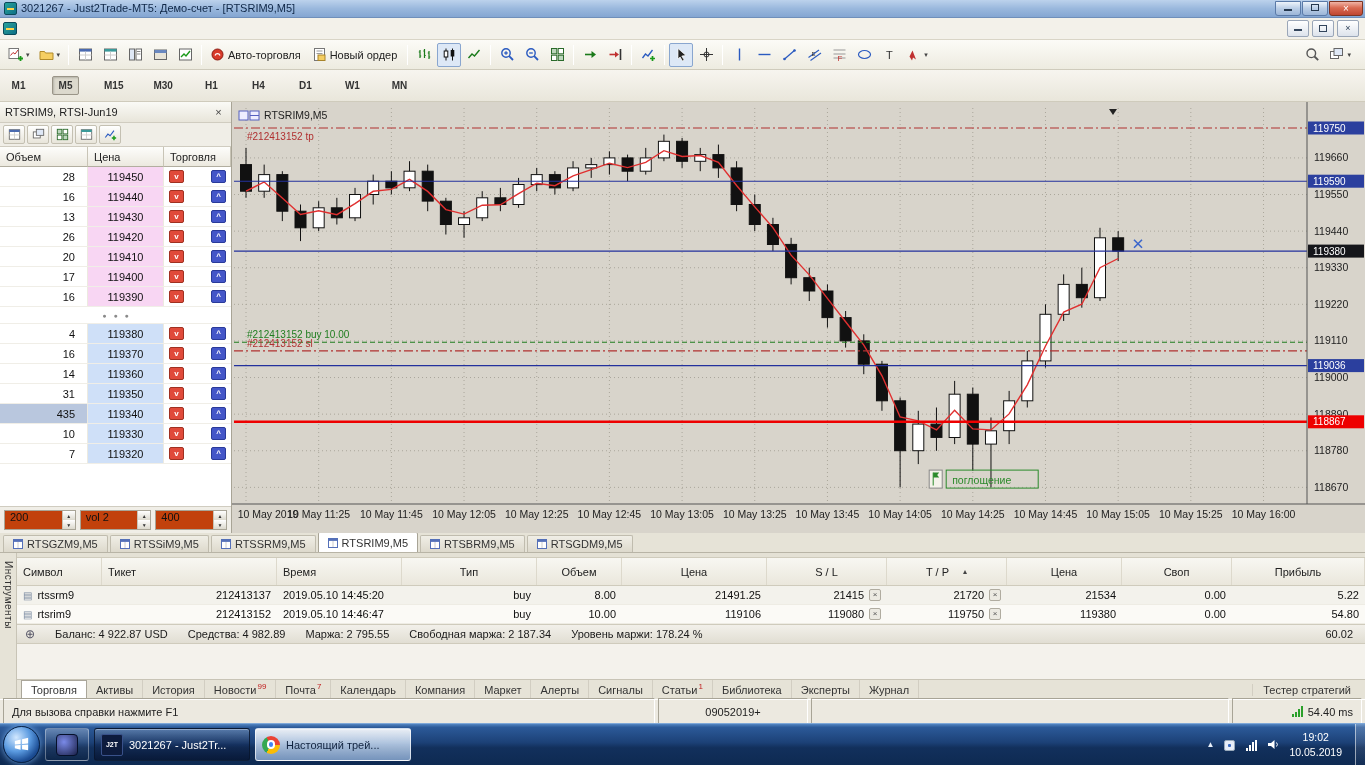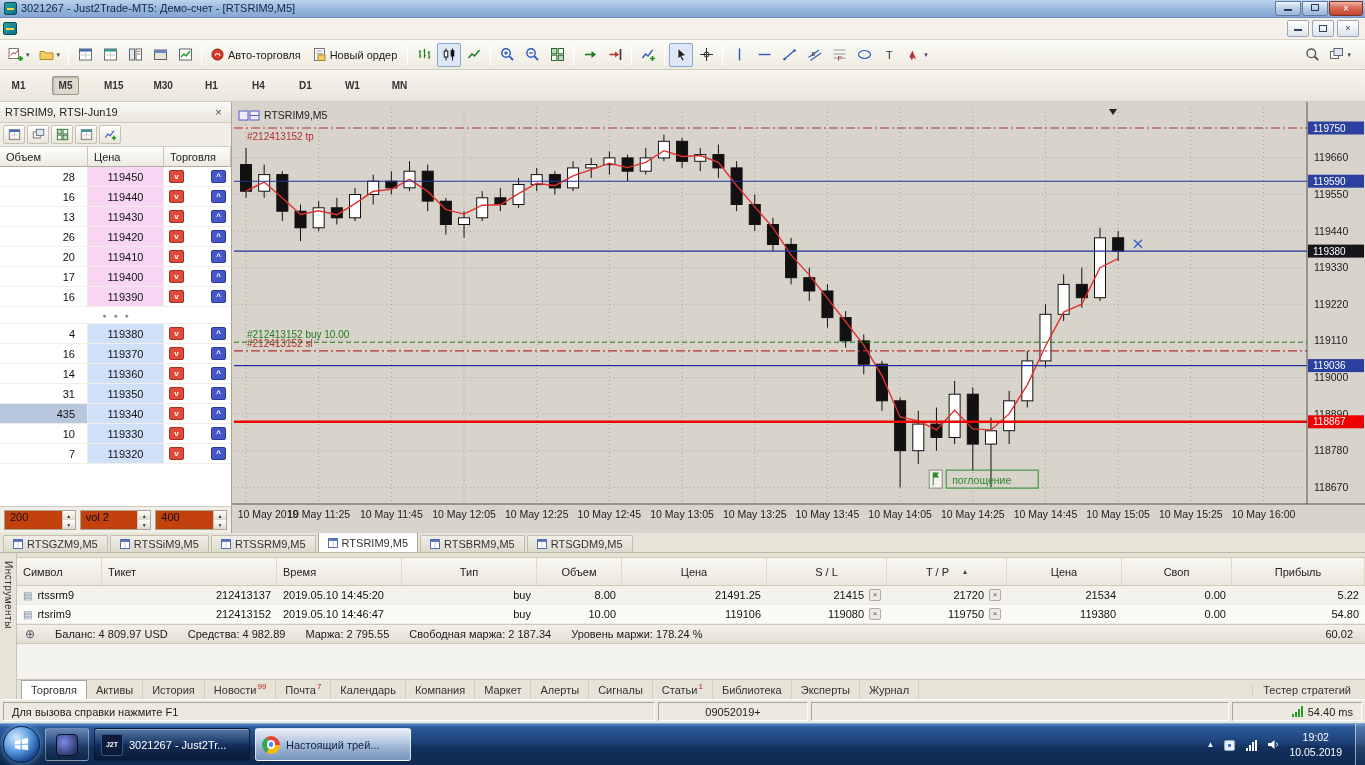--- a/index.html
+++ b/index.html
@@ -99,21 +99,21 @@
 .sum-ico{color:#556;font-size:12px}
 .t-sum .profit{margin-left:auto;padding-right:4px}
 .tb-fill{flex:1;background:#f4f2ec}
 .tb-tabs{height:20px;display:flex;align-items:center;background:#e6e3d7;border-top:1px solid #c8c4b6;padding:0 4px}
 .tbtab{display:flex;align-items:center;gap:1px;padding:0 9px;height:100%;color:#333;border-right:1px solid #d2cec2;white-space:nowrap}
 .tbtab.active{background:#fff;border:1px solid #aaa69a;border-bottom:none}
 .badge-num{color:#c02020;font-size:8px;margin-top:-6px}
 .tb-right{margin-left:auto;padding:0 10px;border-left:1px solid #d2cec2;color:#333;white-space:nowrap}
 
 .statusbar{height:24px;display:flex;align-items:center;gap:3px;background:#ece9e0;border-top:1px solid #fff;padding:2px 3px}
-.sb-cell{height:19px;display:flex;align-items:center;padding:0 8px;border:1px solid;border-color:#a8a496 #fff #fff #a8a496;color:#222;white-space:nowrap}
+.sb-cell{height:27px;display:flex;align-items:center;padding:0 8px;border:1px solid;border-color:#a8a496 #fff #fff #a8a496;color:#222;white-space:nowrap}
 .sb-help{width:652px}
 .sb-mid{width:150px;justify-content:center}
 .sb-fillc{flex:1}
 .sb-lat{width:130px;justify-content:flex-end;gap:5px}
 .sigbars{display:flex;align-items:flex-end;gap:1px;height:11px}
 .sigbars i{width:2px;background:#2aa02a;display:block}
 
 .taskbar{height:43px;display:flex;align-items:center;gap:5px;background:linear-gradient(#5285c2 0,#2c5a99 8%,#1c4177 45%,#12305c 58%,#0e2a52 100%);border-top:1px solid #7fa8d8;padding:0 0 0 3px}
 .start-orb{width:37px;height:37px;border-radius:50%;flex:none;background:radial-gradient(circle at 35% 30%,#d2e8ff,#5a9ae0 42%,#1c4d94 72%,#0c2d60);border:1px solid #0a2448;display:flex;align-items:center;justify-content:center;box-shadow:0 0 7px rgba(130,190,255,.8)}
 .pinned{width:44px;height:33px;border-radius:3px;border:1px solid rgba(255,255,255,.35);background:linear-gradient(rgba(255,255,255,.28),rgba(255,255,255,.06) 50%,rgba(0,0,0,.12));display:flex;align-items:center;justify-content:center}
@@ -1016,21 +1016,21 @@
             <div class="al-r">
               <span>0.00</span>
             </div>
             <div class="al-r">
               <span>54.80</span>
             </div>
           </div>
         </div>
       <div class="t-sum">
         <span class="sum-ico">⊕</span>
-        <span>Баланс: 4 809.97 USD</span>
+        <span>Баланс: 4 922.87 USD</span>
         <span>Средства: 4 982.89</span>
         <span>Маржа: 2 795.55</span>
         <span>Свободная маржа: 2 187.34</span>
         <span>Уровень маржи: 178.24 %</span>
         <span class="profit">60.02</span>
       </div>
       <div class="tb-fill"></div>
       <div class="tb-tabs">
         <div id="tb-tabs-items" style="display:flex;height:100%">
             <div class="tbtab active">

